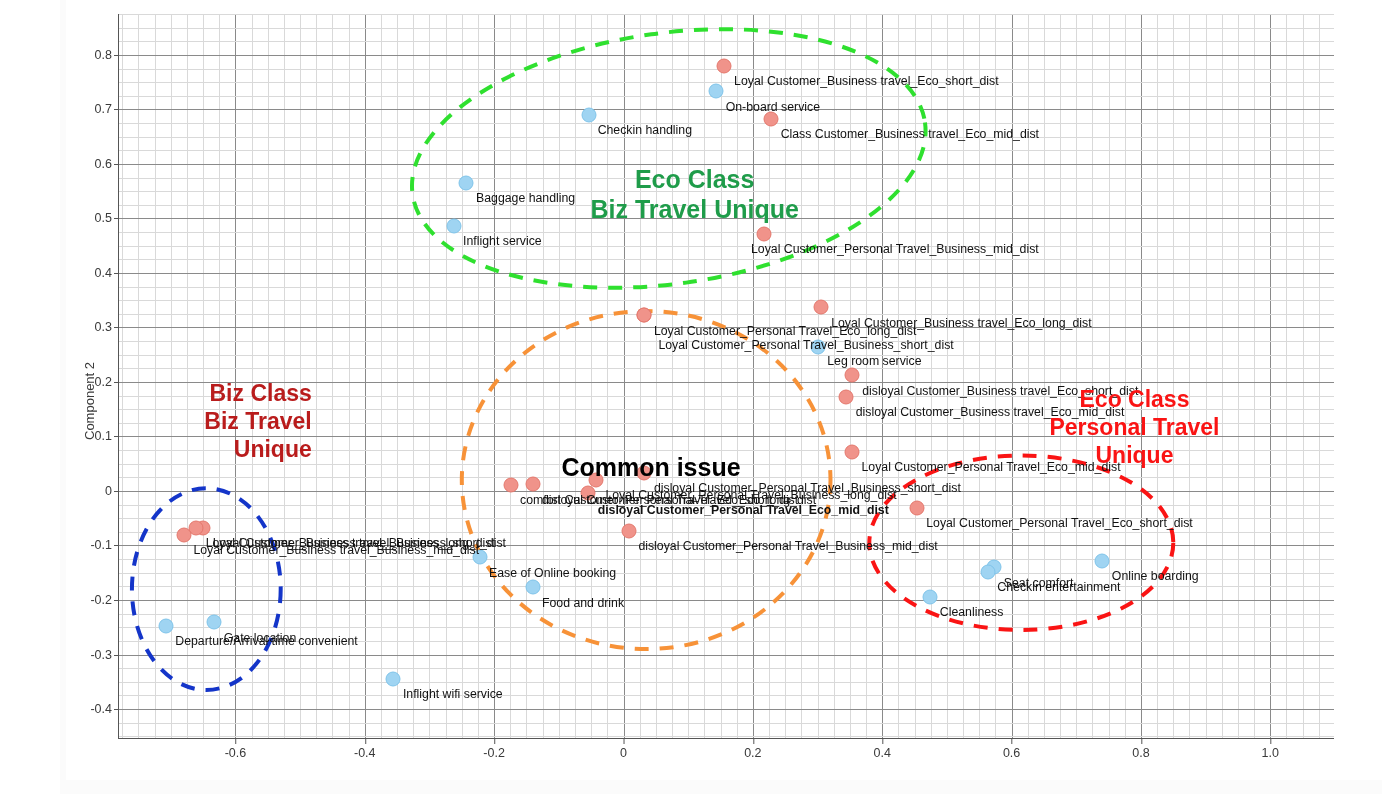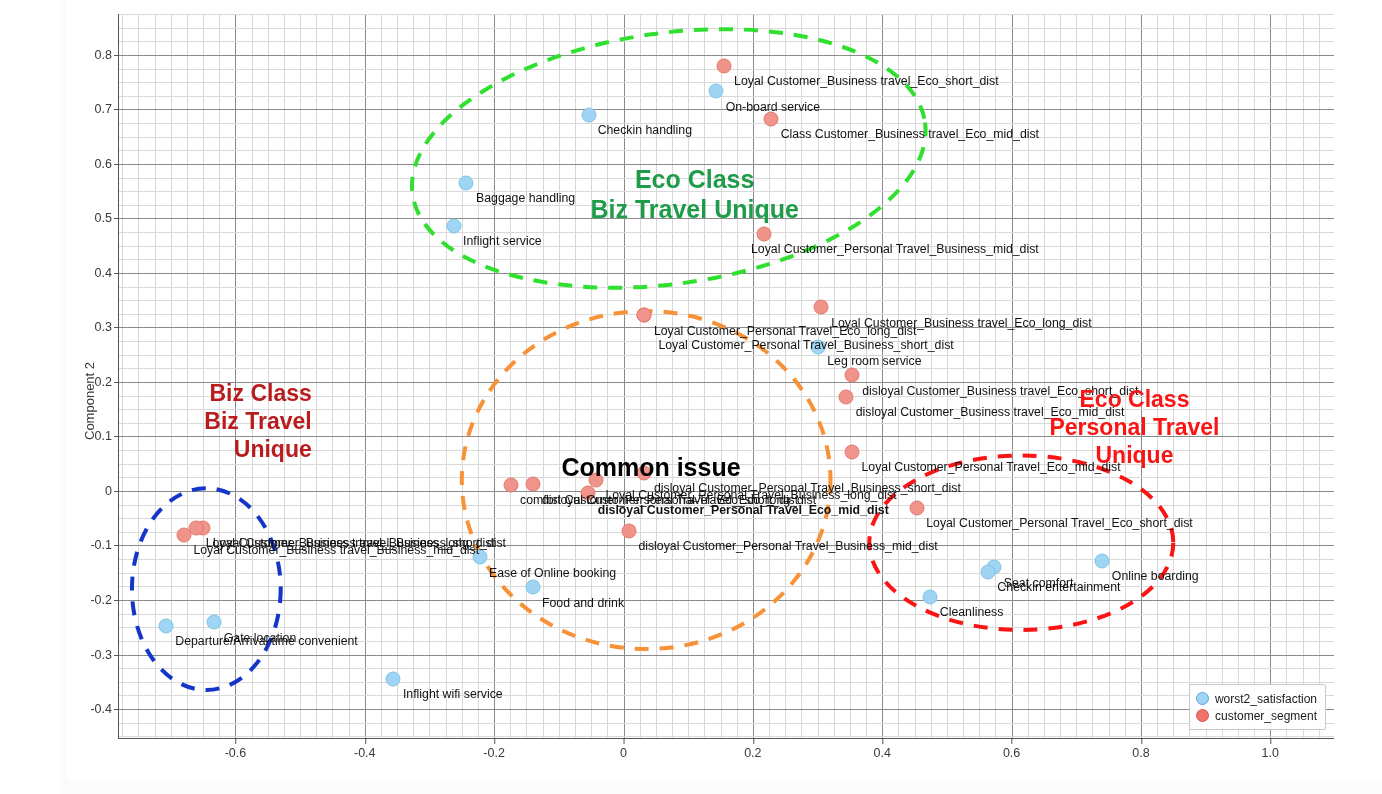--- a/index.html
+++ b/index.html
@@ -361,26 +361,16 @@
         <div class="tick-x" style="left: 245.787px;">-0.4</div>
         <div class="tick-x" style="left: 375.149px;">-0.2</div>
         <div class="tick-x" style="left: 504.511px;">0</div>
         <div class="tick-x" style="left: 633.872px;">0.2</div>
         <div class="tick-x" style="left: 763.234px;">0.4</div>
         <div class="tick-x" style="left: 892.596px;">0.6</div>
         <div class="tick-x" style="left: 1021.96px;">0.8</div>
         <div class="tick-x" style="left: 1151.32px;">1.0</div>
       </div>
 
-    <div class="legend">
-      <div class="legend-row">
-        <span class="legend-dot blue"></span>
-        <span class="legend-label">worst2_satisfaction</span>
-      </div>
-      <div class="legend-row">
-        <span class="legend-dot red"></span>
-        <span class="legend-label">customer_segment</span>
-      </div>
-    </div>
   </div>
 
   <div class="axis-title-y">Component 2</div>
 </div>
 
 </body></html>

